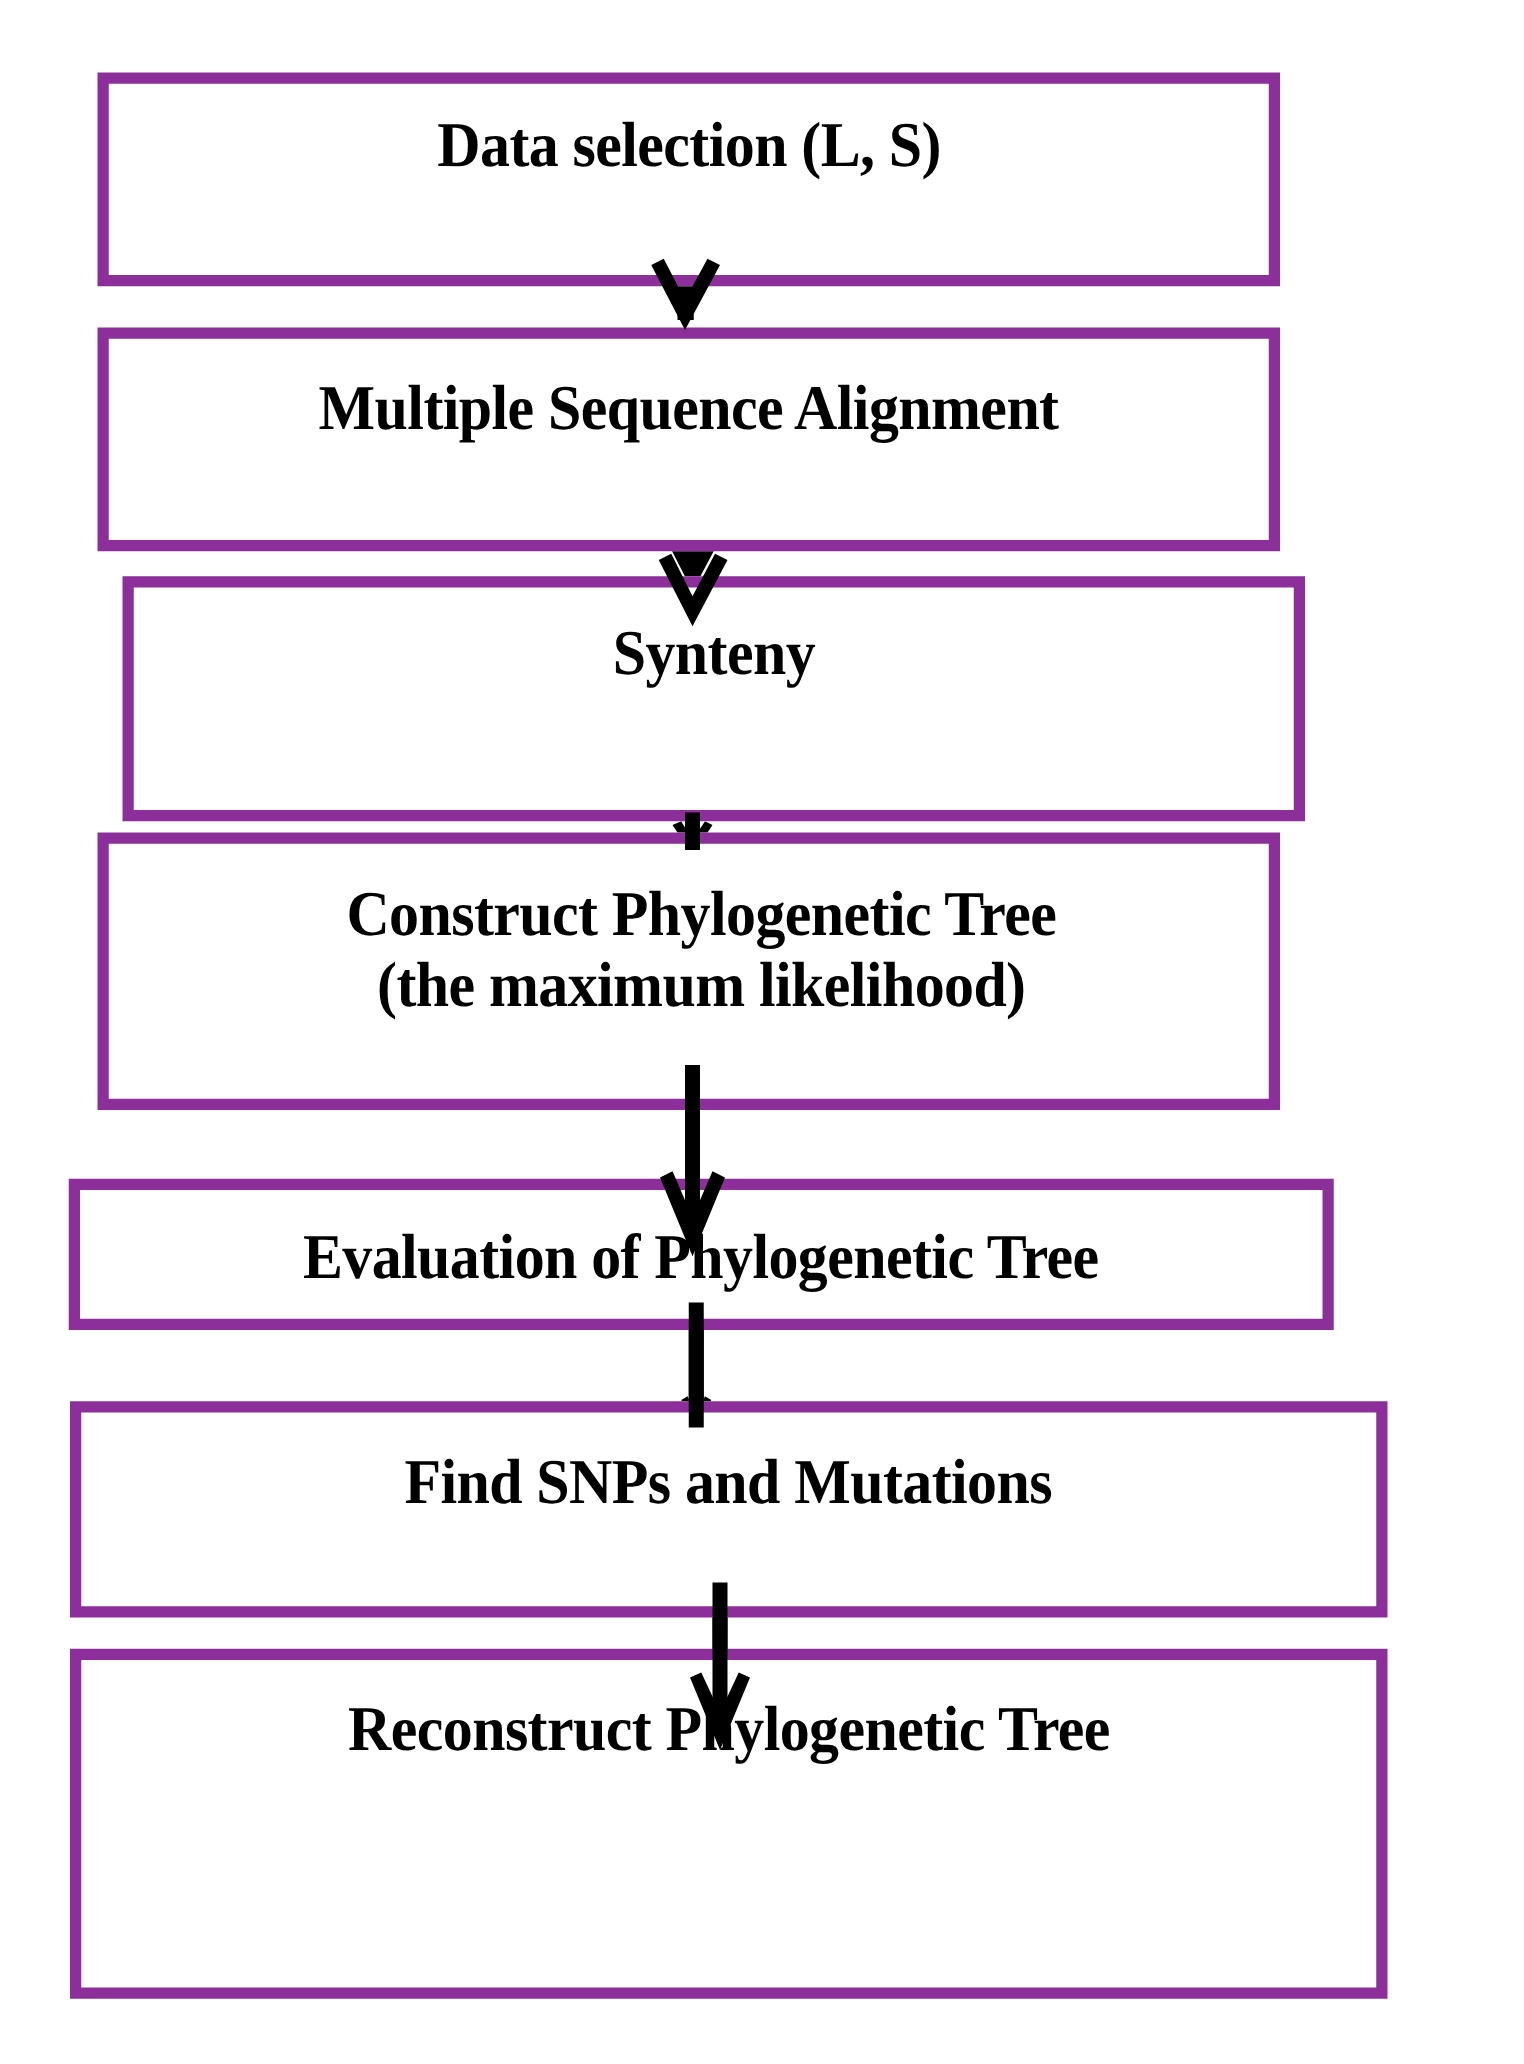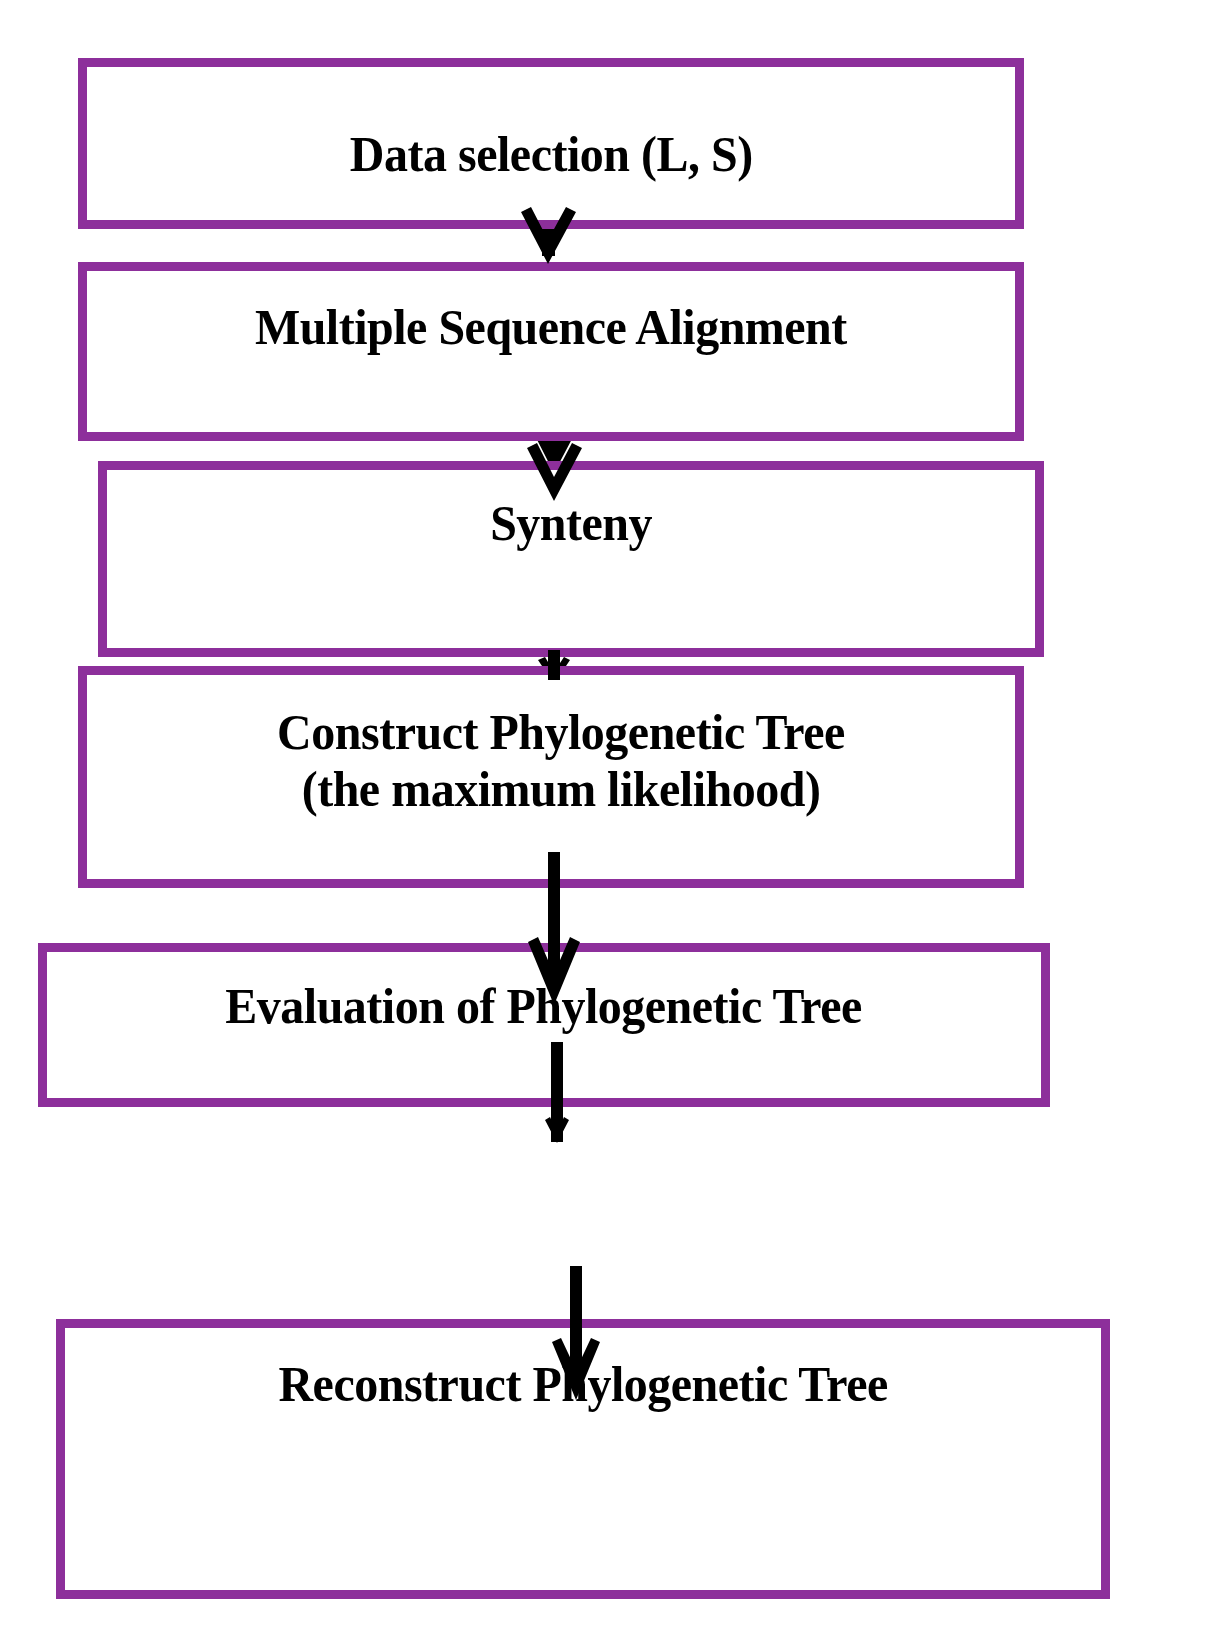--- a/index.html
+++ b/index.html
@@ -29,33 +29,33 @@
     font-weight: bold;
     color: #000000;
     text-align: center;
     line-height: 1.12;
     white-space: pre-line;
     letter-spacing: -0.5px;
     transform: scaleX(0.94);
     transform-origin: center top;
   }
   
-  #node-1 { left: 78px;  top: 58px;   width: 946px; height: 171px; border-width: 9px; align-items: center; }
+  #node-1 { left: 78px;  top: 58px;   width: 946px; height: 171px; border-width: 9px; }
   #node-1 .node-label { font-size: 51px; padding-top: 22px; }
 
   #node-2 { left: 78px;  top: 262px;  width: 946px; height: 179px; border-width: 9px; }
   #node-2 .node-label { font-size: 51px; padding-top: 28px; }
 
   #node-3 { left: 78px;  top: 461px;  width: 946px; height: 196px; border-width: 9px; margin-left: 20px; }
   #node-3 .node-label { font-size: 51px; padding-top: 25px; }
 
   #node-4 { left: 78px;  top: 666px;  width: 946px; height: 222px; border-width: 9px; padding-left: 20px; }
   #node-4 .node-label { font-size: 51px; padding-top: 29px; }
 
-  #node-5 { left: 38px;  top: 943px;  width: 1012px; height: 164px; border-width: 9px; }
+  #node-5 { left: 55px;  top: 943px;  width: 1012px; height: 121px; border-width: 9px; }
   #node-5 .node-label { font-size: 51px; padding-top: 26px; }
 
   #node-6 { left: 56px;  top: 1121px; width: 1054px; height: 173px; border-width: 9px; }
   #node-6 .node-label { font-size: 51px; padding-top: 28px; }
 
   #node-7 { left: 56px;  top: 1319px; width: 1054px; height: 280px; border-width: 9px; }
   #node-7 .node-label { font-size: 51px; padding-top: 28px; }
 
   
   .arrow {
@@ -117,20 +117,23 @@
 
   <div class="node" id="node-4">
     <div class="node-label">Construct Phylogenetic Tree
 (the maximum likelihood)</div>
   </div>
 
   <div class="node" id="node-5">
     <div class="node-label">Evaluation of Phylogenetic Tree</div>
   </div>
 
+  <div class="node" id="node-6">
+    <div class="node-label">Find SNPs and Mutations</div>
+  </div>
 
   <div class="node" id="node-7">
     <div class="node-label">Reconstruct Phylogenetic Tree</div>
   </div>
 
   <svg class="arrow" width="1219" height="1651" viewBox="0 0 1219 1651">
 
     <path d="M 521 212 L 548 264 L 576 212 L 566 207 L 548 240 L 531 207 Z" fill="#000000"></path>
 
     <path d="M 527 448 L 554 501 L 582 448 L 572 443 L 554 477 L 537 443 Z" fill="#000000"></path>

